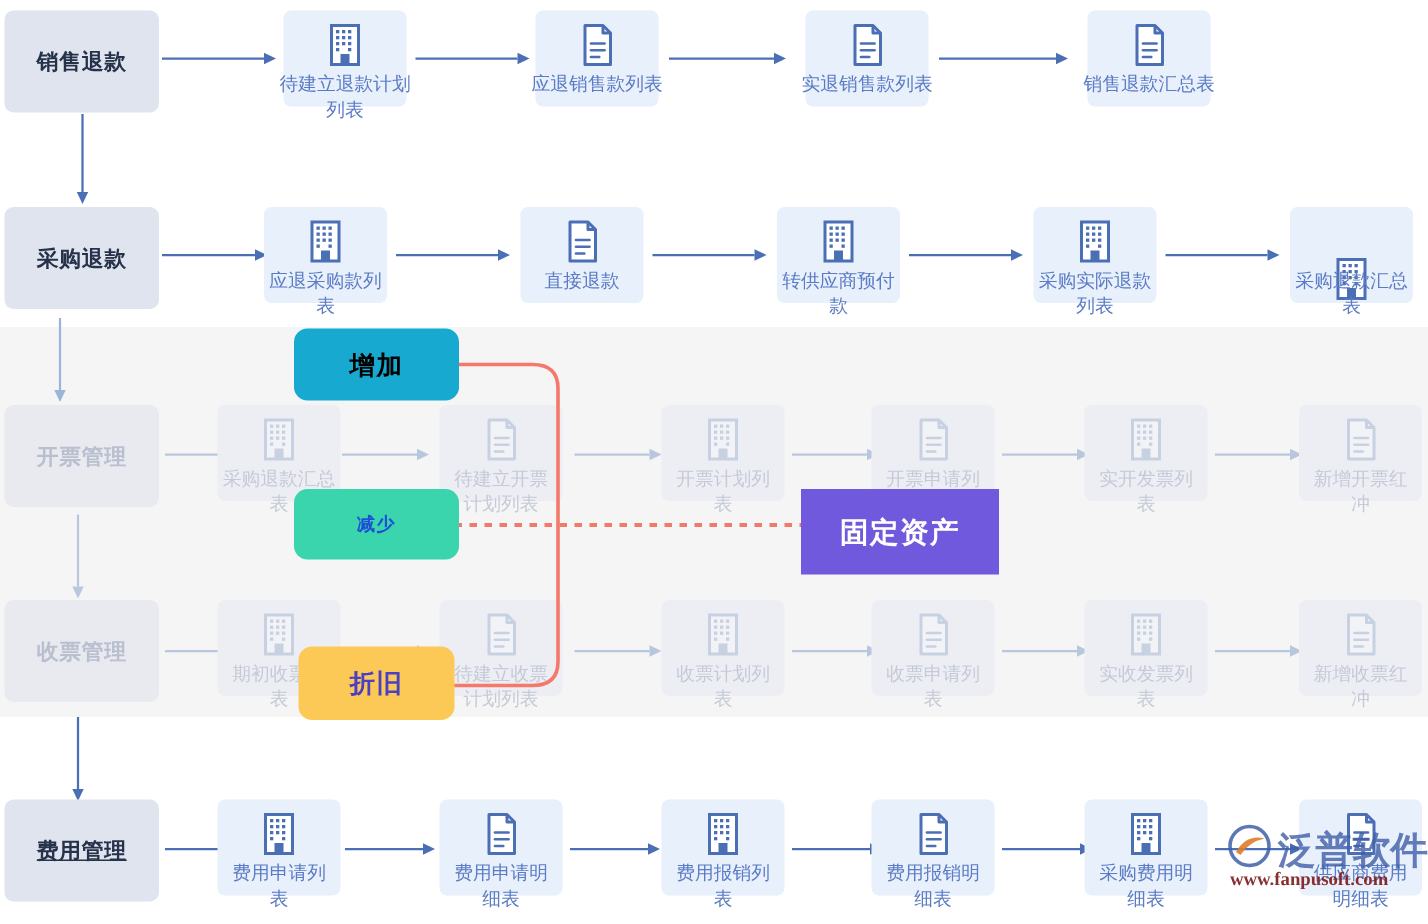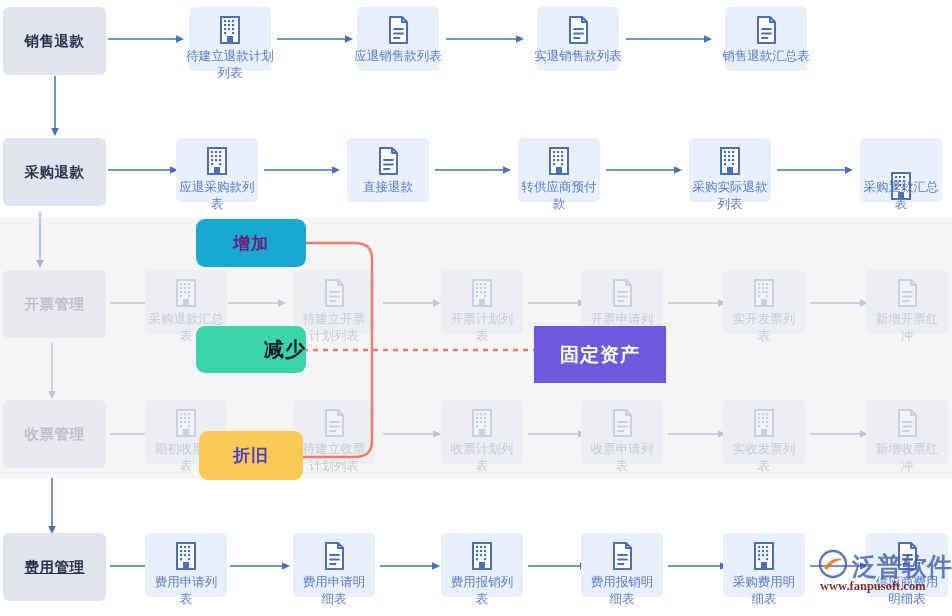--- a/index.html
+++ b/index.html
@@ -68,26 +68,26 @@
   .callout {
     position: absolute;
     z-index: 20;
     display: flex; align-items: center; justify-content: center;
     font-weight: bold;
     letter-spacing: 1px;
   }
   .callout.add {
     left: 196px; top: 219px; width: 110px; height: 48px;
     background: #17a9cf; border-radius: 9px;
-    color: #701a75; font-size: 17px;
+    color: #000000; font-size: 17px;
   }
   .callout.reduce {
     left: 196px; top: 326px; width: 110px; height: 47px;
     background: #3ad4ad; border-radius: 9px;
-    color: #0f172a; font-size: 20px; justify-content: flex-end;
+    color: #1d4ed8; font-size: 12px;
   }
   .callout.depreciate {
     left: 199px; top: 431px; width: 104px; height: 49px;
     background: #fcc956; border-radius: 9px;
     color: #4b3fc4; font-size: 17px;
   }
   .callout.asset {
     left: 534px; top: 326px; width: 132px; height: 57px;
     background: #7159dd;
     color: #ffffff; font-size: 19px;

